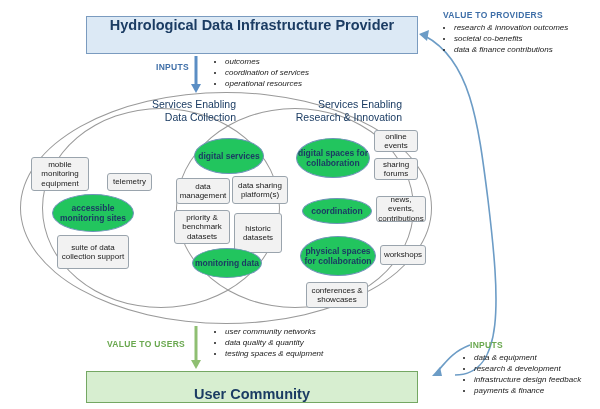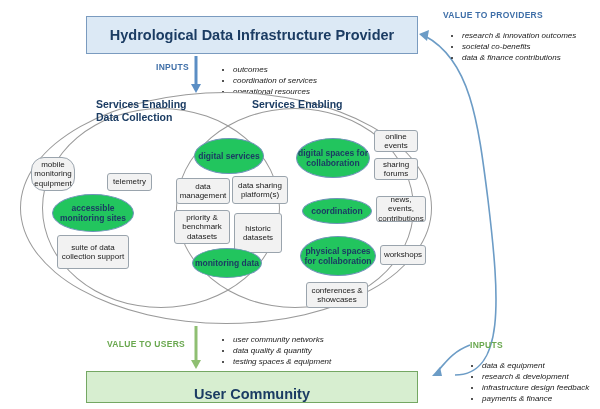--- a/index.html
+++ b/index.html
@@ -9,21 +9,21 @@
     font-family:"Liberation Sans", sans-serif;
     position:relative;
     overflow:hidden;
     color:#1a1a1a;
   }
   .abs{position:absolute;}
   
   #provider-box{
     left:86px;top:16px;width:330px;height:36px;
     background:#dce9f5;border:1px solid #7a9bbf;
-    display:flex;align-items:center;justify-content:center;
+    display:flex;align-items:flex-start;justify-content:center;
     font-size:14.5px;font-weight:bold;color:#1b3c63;
   }
   
   #user-box{
     left:86px;top:371px;width:330px;height:30px;
     background:#d7eed0;border:1px solid #74a763;
     display:flex;align-items:flex-end;justify-content:center;
     font-size:14.5px;font-weight:bold;color:#1b3c63;
   }
   
@@ -34,22 +34,22 @@
   }
   #left-circle{
     left:42px;top:108px;width:236px;height:198px;
     border:1px solid #9a9a9a;border-radius:50%;
   }
   #right-circle{
     left:176px;top:108px;width:236px;height:198px;
     border:1px solid #9a9a9a;border-radius:50%;
   }
   .circle-title{
-    font-size:10.5px;font-weight:bold;color:#1b3c63;
-    text-align:left;line-height:13px;
+    font-size:10.5px;font-weight:normal;color:#1b3c63;
+    text-align:right;line-height:13px;
   }
   
   .node{
     border:1px solid #9aa4ad;
     background:#f2f2f2;
     border-radius:3px;
     font-size:8px;
     color:#1a1a1a;
     text-align:center;
     display:flex;align-items:center;justify-content:center;
@@ -60,21 +60,21 @@
   .ellipse-node{
     border:1px solid #6f93b8;
     background:#22c55e;
     border-radius:50%;
     font-size:8.5px;font-weight:bold;color:#1b3c63;
     text-align:center;
     display:flex;align-items:center;justify-content:center;
     line-height:10px;
     box-sizing:border-box;
   }
-  ul.ann{margin:8px;padding-left:11px;list-style:disc;}
+  ul.ann{margin:0;padding-left:11px;list-style:disc;}
   ul.ann li{font-size:8px;font-style:italic;color:#1a1a1a;line-height:11px;}
   ul.ann.green li{color:#1a1a1a;}
   .arrow-label{font-size:8.5px;font-weight:bold;color:#3f6fa8;letter-spacing:.3px;}
   .arrow-label.green{color:#6aa84f;}
   svg.overlay{position:absolute;left:0;top:0;width:600px;height:409px;pointer-events:none;}
 </style>
 </head>
 <body>
 
 <svg class="overlay">
@@ -121,23 +121,24 @@
 <div class="abs" id="outer-ellipse"></div>
 <div class="abs" id="left-circle"></div>
 <div class="abs" id="right-circle"></div>
 
 <div class="abs circle-title" style="left:96px;top:98px;width:140px;">
   <div>Services Enabling</div>
   <div>Data Collection</div>
 </div>
 <div class="abs circle-title" style="left:252px;top:98px;width:150px;">
   <div>Services Enabling</div>
+  <div>Research &amp; Innovation</div>
 </div>
 
-<div class="abs node" style="left:31px;top:157px;width:44px;height:34px;border-radius:13px;">mobile monitoring equipment</div>
+<div class="abs node" style="left:31px;top:157px;width:58px;height:34px;">mobile monitoring equipment</div>
 <div class="abs node" style="left:107px;top:173px;width:45px;height:18px;">telemetry</div>
 <div class="abs ellipse-node" style="left:52px;top:194px;width:82px;height:38px;">accessible monitoring sites</div>
 <div class="abs node" style="left:57px;top:235px;width:72px;height:34px;">suite of data collection support</div>
 
 <div class="abs ellipse-node" style="left:194px;top:138px;width:70px;height:36px;">digital services</div>
 <div class="abs node" style="left:176px;top:178px;width:54px;height:26px;">data management</div>
 <div class="abs node" style="left:232px;top:176px;width:56px;height:28px;">data sharing platform(s)</div>
 <div class="abs node" style="left:174px;top:210px;width:56px;height:34px;">priority &amp; benchmark datasets</div>
 <div class="abs node" style="left:234px;top:213px;width:48px;height:40px;">historic datasets</div>
 <div class="abs ellipse-node" style="left:192px;top:248px;width:70px;height:30px;">monitoring data</div>

